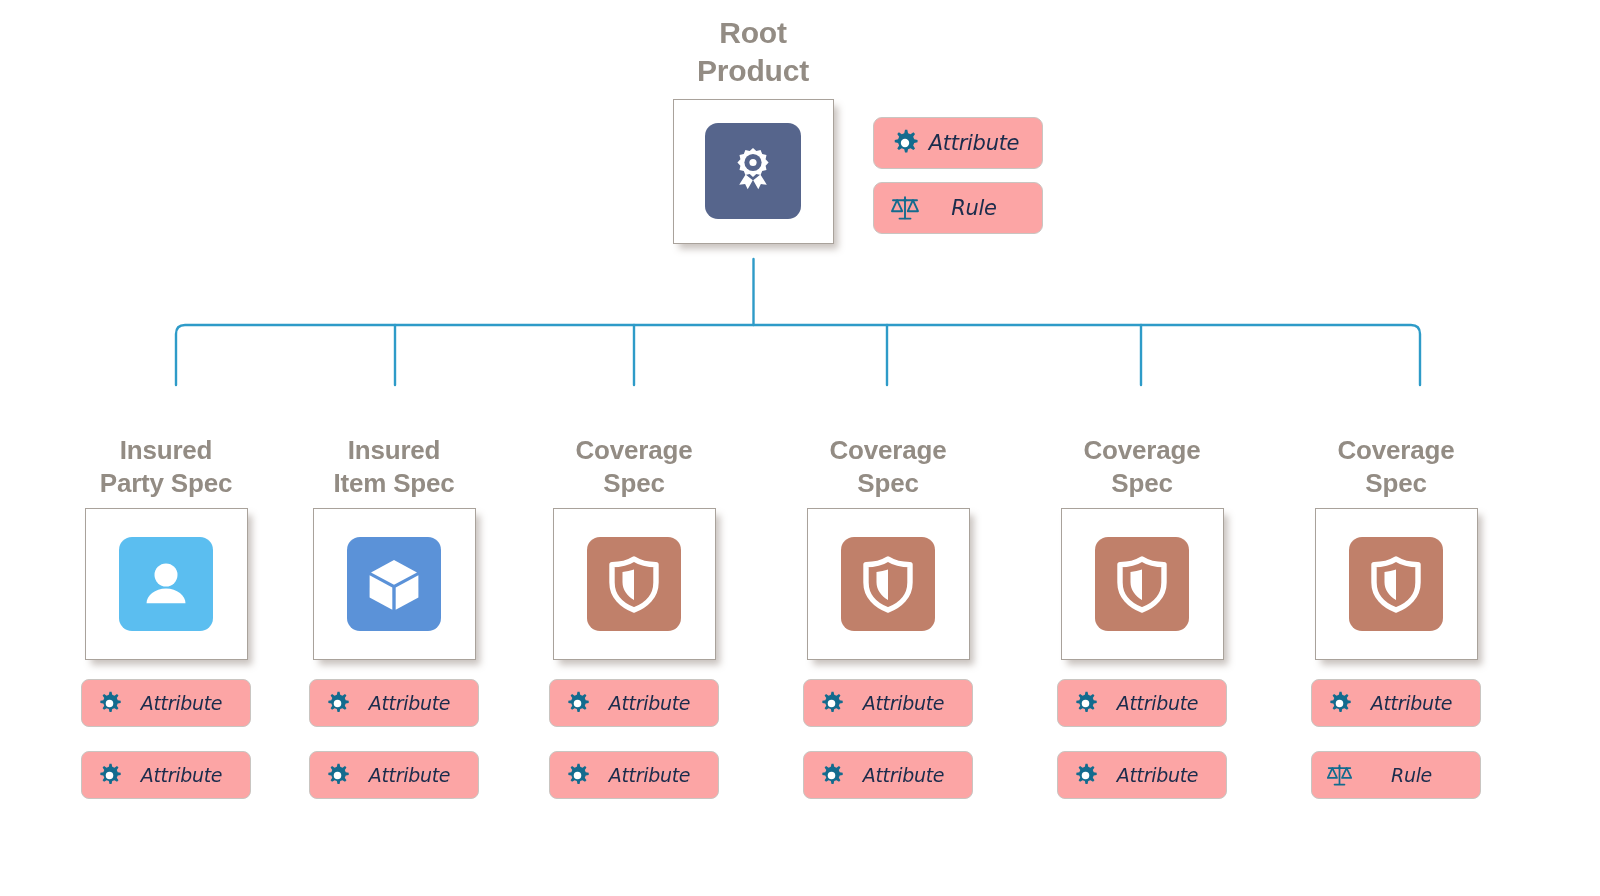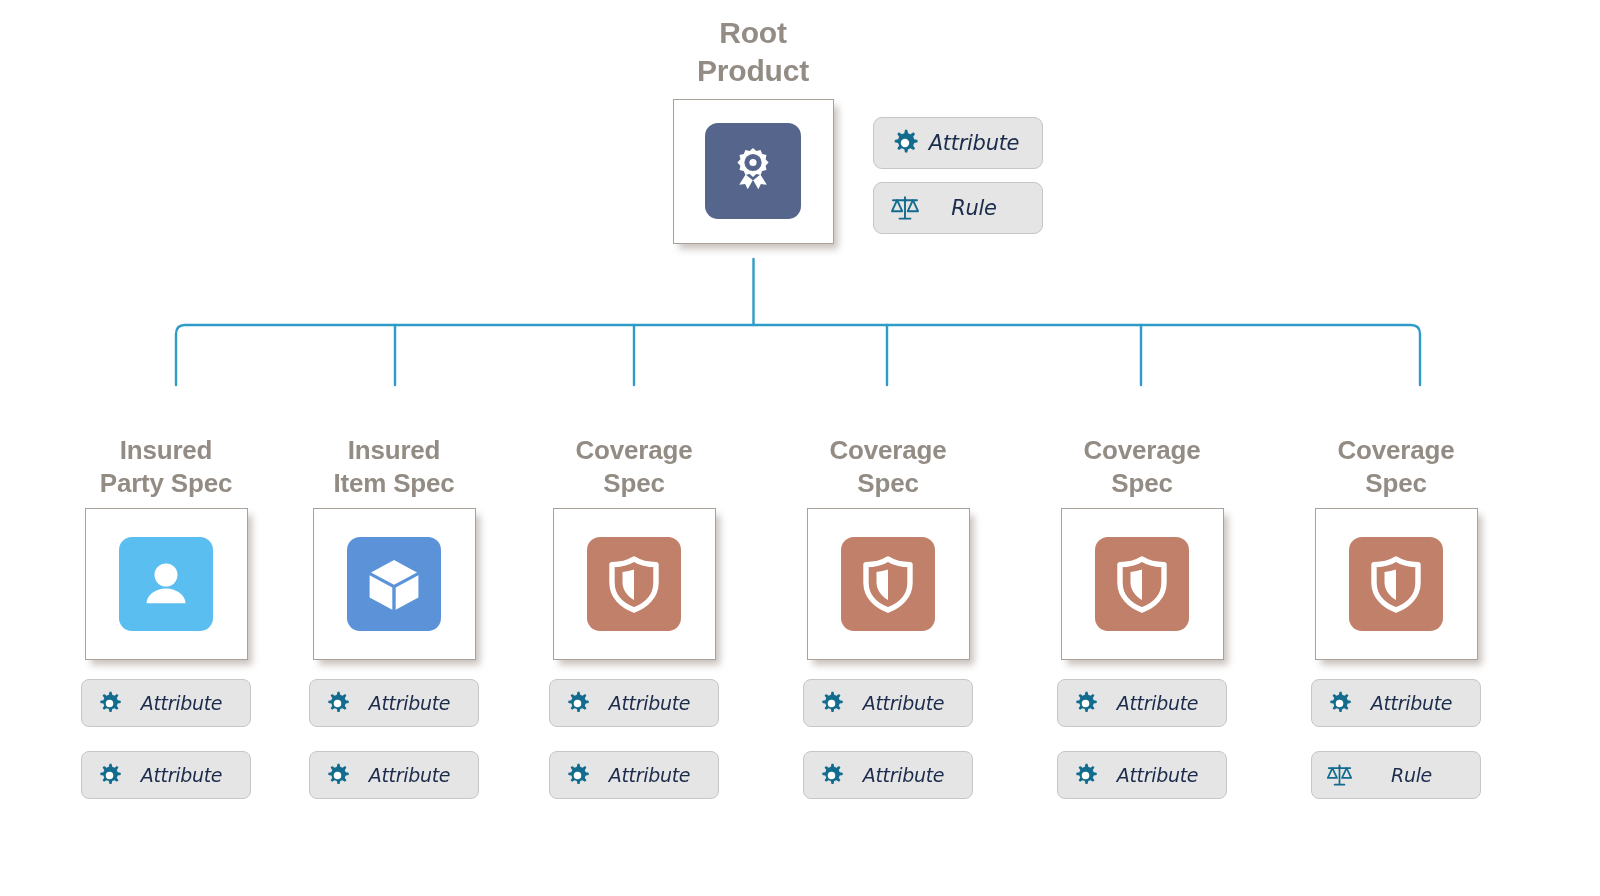--- a/index.html
+++ b/index.html
@@ -82,21 +82,21 @@
     gap: 13px;
   }
 
   
   .chip {
     width: 170px;
     height: 52px;
     box-sizing: border-box;
     border: 1px solid #c9c5c1;
     border-radius: 9px;
-    background: #e5e5e5;
+    background: #fca5a5;
     display: flex;
     align-items: center;
     padding: 0 14px 0 16px;
   }
   .chip .chip-icon {
     width: 30px;
     height: 30px;
     flex: 0 0 30px;
     display: flex;
     align-items: center;

